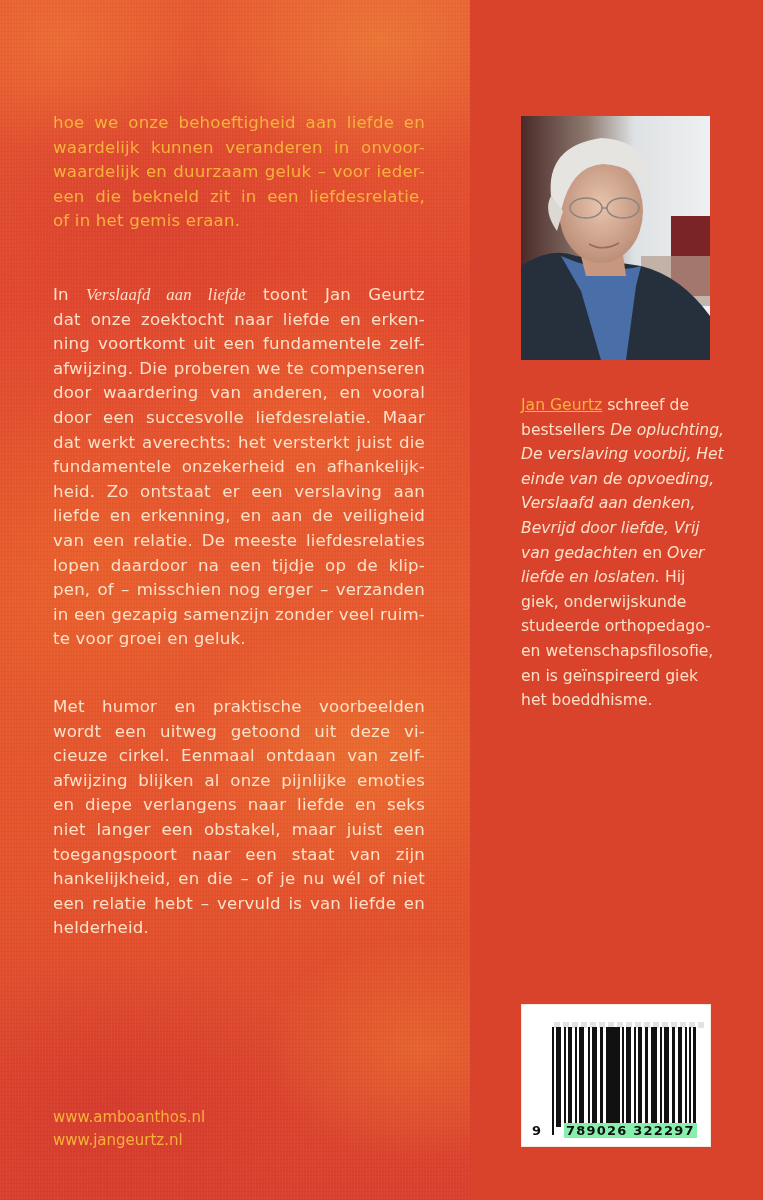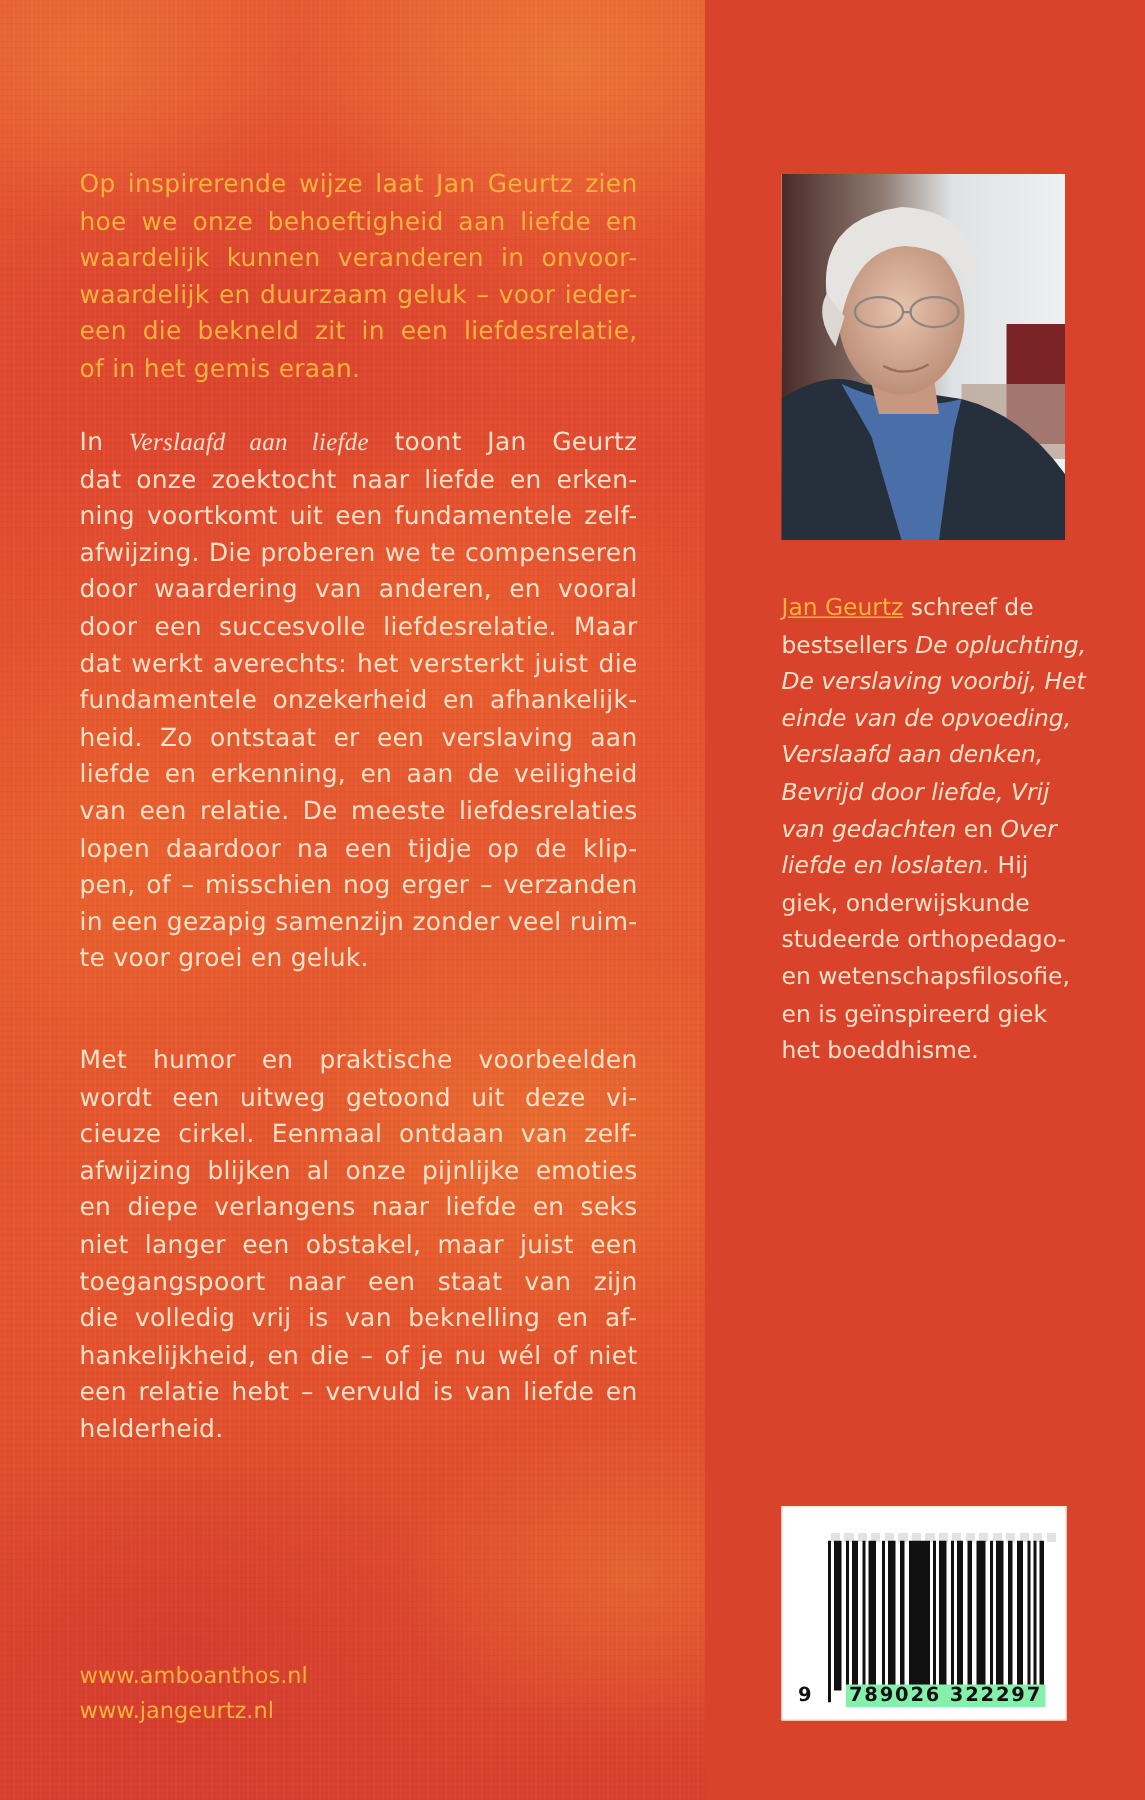--- a/index.html
+++ b/index.html
@@ -90,21 +90,20 @@
       background: #86efac; padding: 0 2px;
     }
   </style>
 </head>
 <body>
 
 <div class="left-panel"></div>
 <div class="right-panel"></div>
 
 <div class="blurb intro">
-  <span class="line">Op inspirerende wijze laat Jan Geurtz zien</span>
   <span class="line">hoe we onze behoeftigheid aan liefde en</span>
   <span class="line">waardelijk kunnen veranderen in onvoor-</span>
   <span class="line">waardelijk en duurzaam geluk – voor ieder-</span>
   <span class="line">een die bekneld zit in een liefdesrelatie,</span>
   <span class="line last">of in het gemis eraan.</span>
 </div>
 
 <div class="blurb para p1">
   <span class="line"><span>In </span><em>Verslaafd aan liefde</em><span> toont Jan Geurtz</span></span>
   <span class="line">dat onze zoektocht naar liefde en erken-</span>
@@ -124,21 +123,20 @@
 </div>
 
 <div class="blurb para p2">
   <span class="line">Met humor en praktische voorbeelden</span>
   <span class="line">wordt een uitweg getoond uit deze vi-</span>
   <span class="line">cieuze cirkel. Eenmaal ontdaan van zelf-</span>
   <span class="line">afwijzing blijken al onze pijnlijke emoties</span>
   <span class="line">en diepe verlangens naar liefde en seks</span>
   <span class="line">niet langer een obstakel, maar juist een</span>
   <span class="line">toegangspoort naar een staat van zijn</span>
-  <span class="line">die volledig vrij is van beknelling en af-</span>
   <span class="line">hankelijkheid, en die – of je nu wél of niet</span>
   <span class="line">een relatie hebt – vervuld is van liefde en</span>
   <span class="line last">helderheid.</span>
 </div>
 
 <div class="urls">
   <a>www.amboanthos.nl</a>
   <a>www.jangeurtz.nl</a>
 </div>
 

